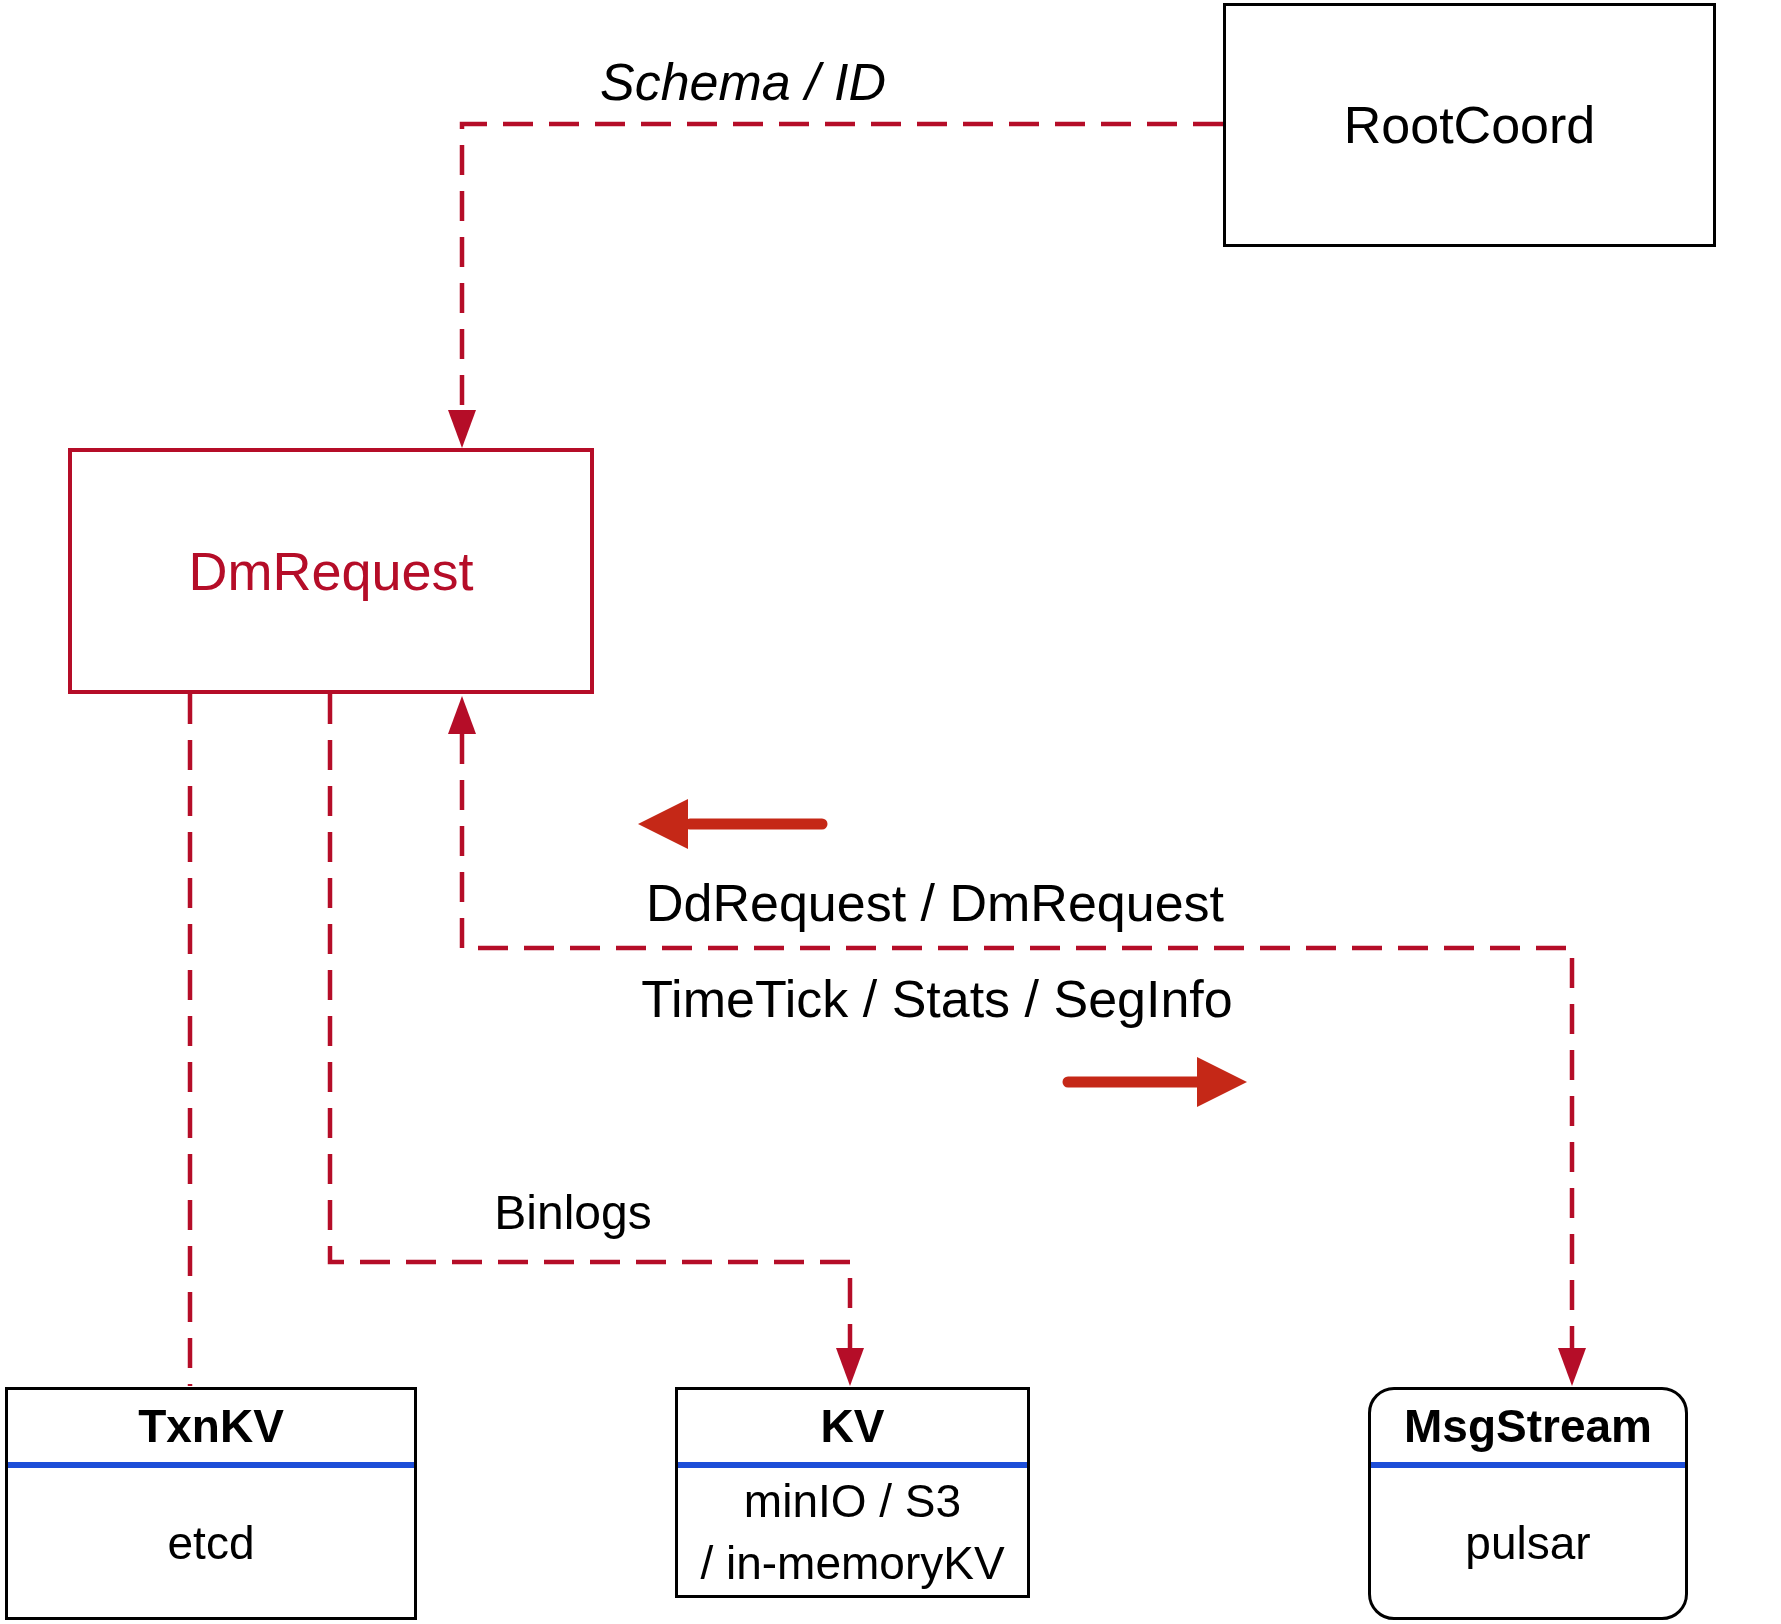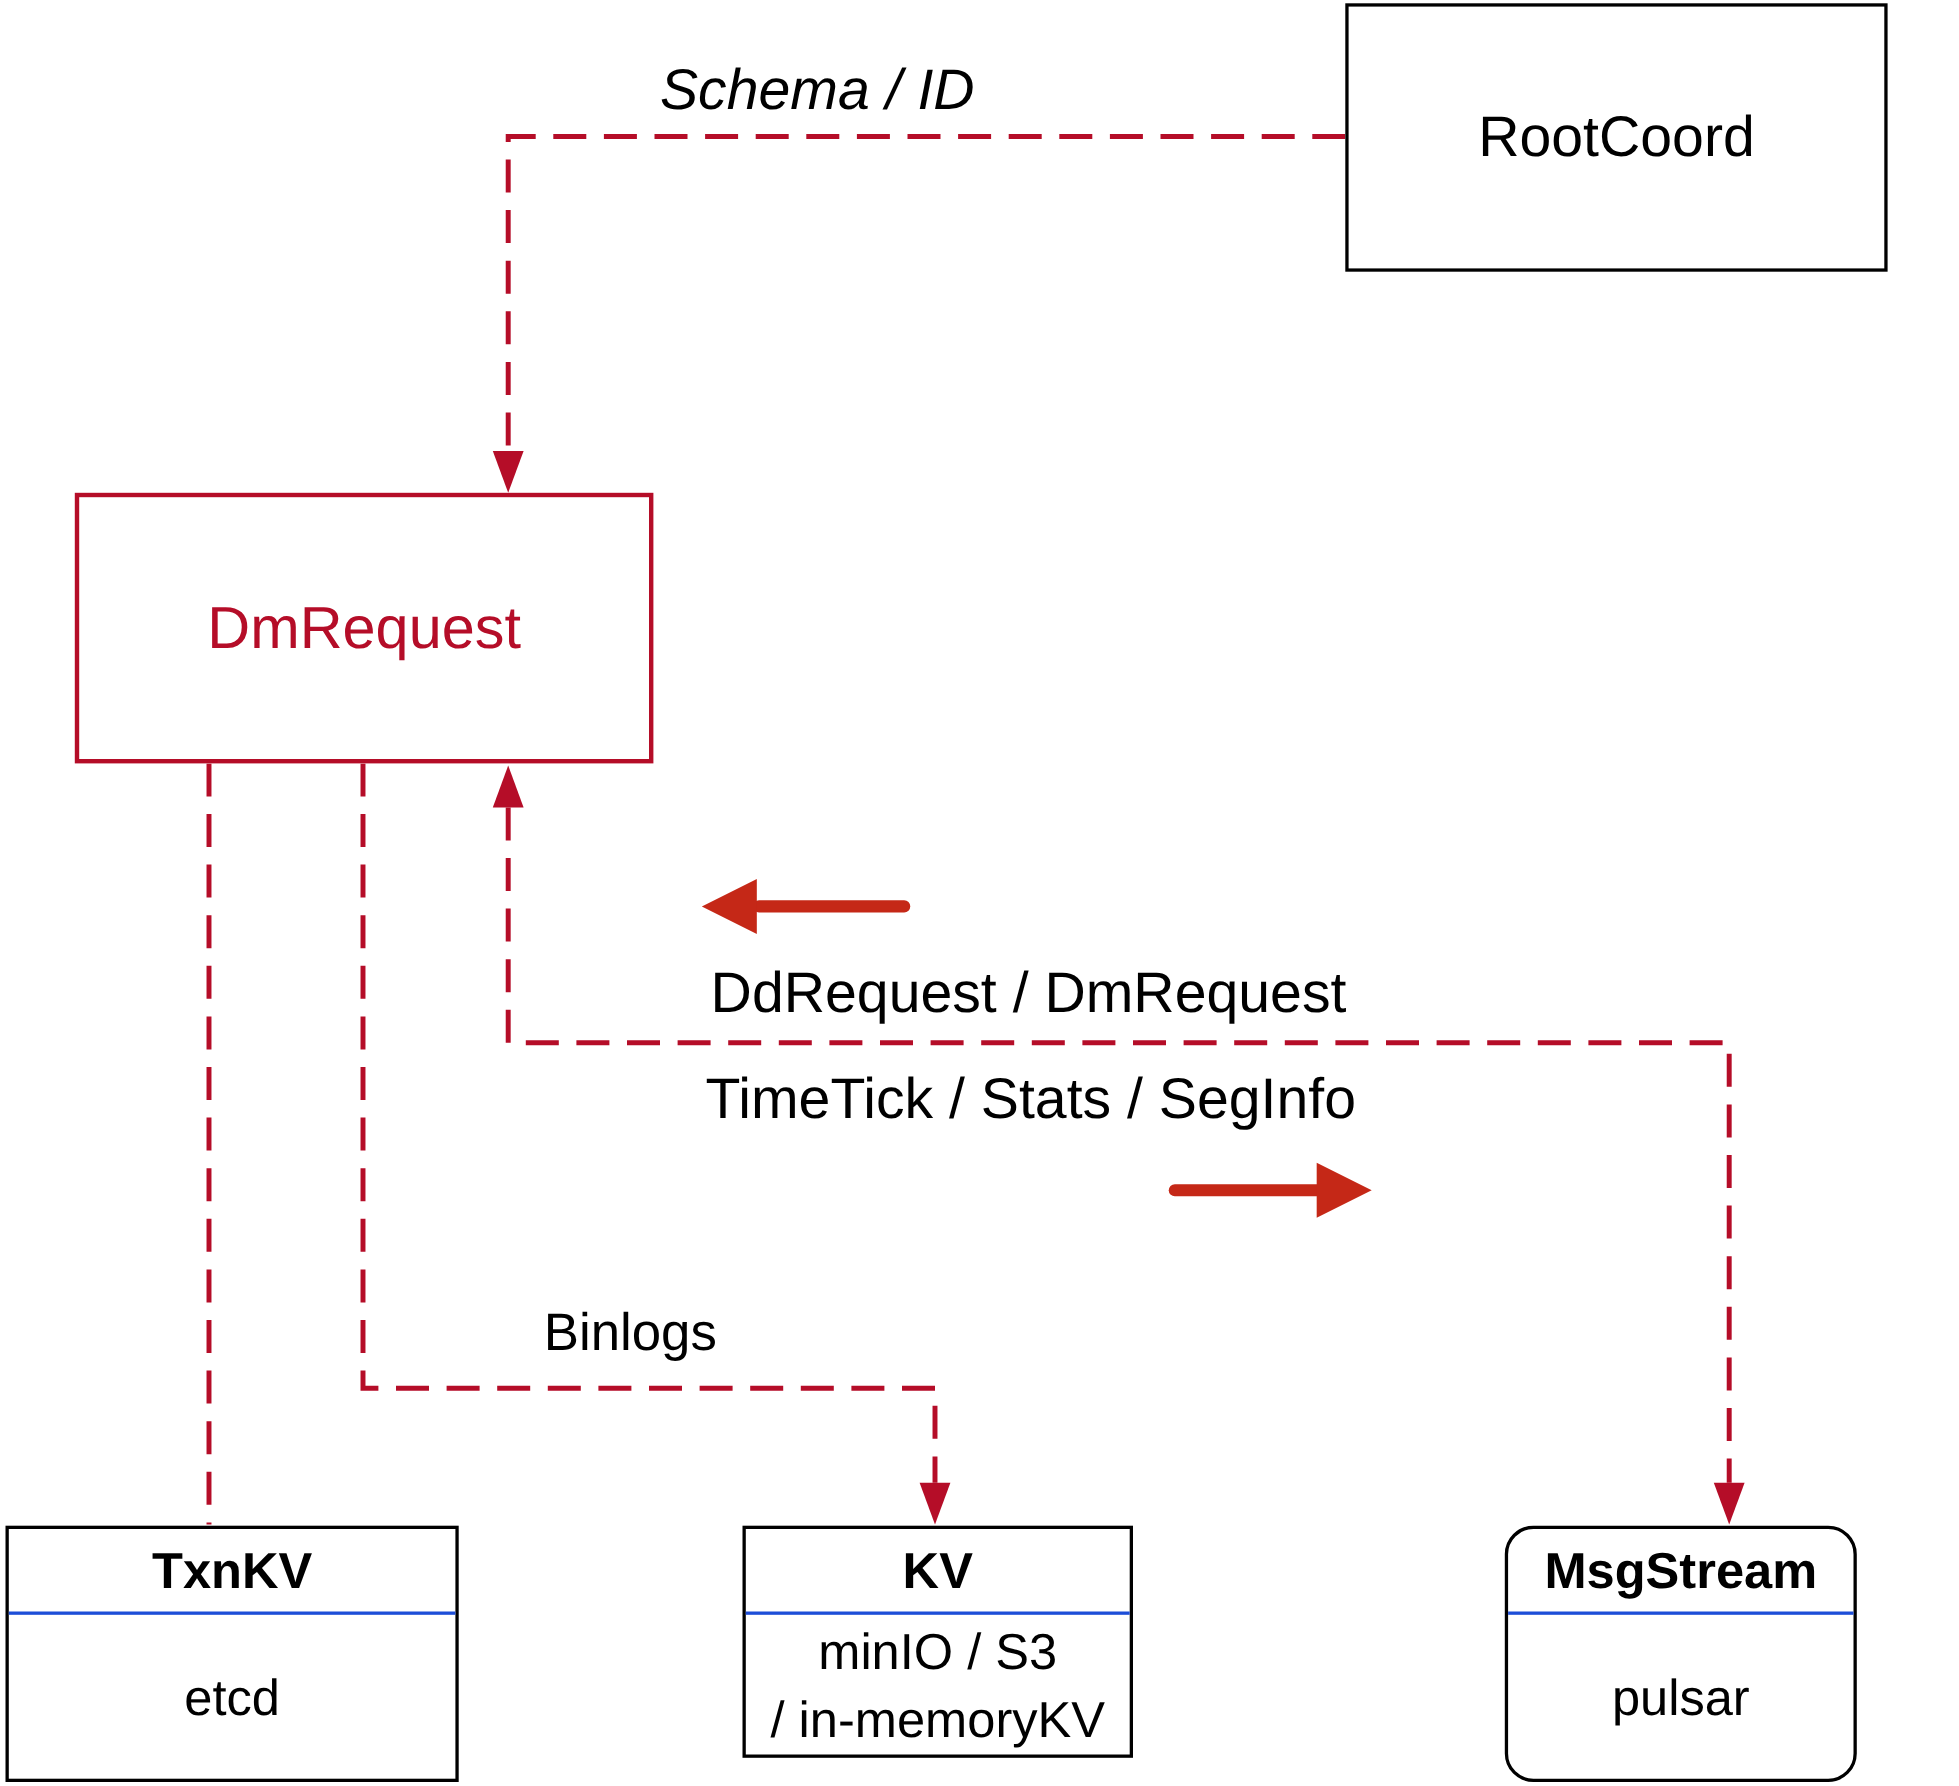--- a/index.html
+++ b/index.html
@@ -36,21 +36,21 @@
     position:absolute;
     box-sizing:border-box;
     background:#ffffff;
     border:3px solid #000;
     display:flex;
     flex-direction:column;
   }
   .tbox .hd{
     box-sizing:border-box;
     height:78px;
-    border-bottom:3px solid #1d4ed8;
+    border-bottom:6px solid #1d4ed8;
     display:flex;align-items:center;justify-content:center;
     font-weight:bold;font-size:46px;
   }
   .tbox .bd{
     flex:1;
     display:flex;flex-direction:column;
     align-items:center;justify-content:center;
     font-size:46px;line-height:62px;
     text-align:center;
   }

